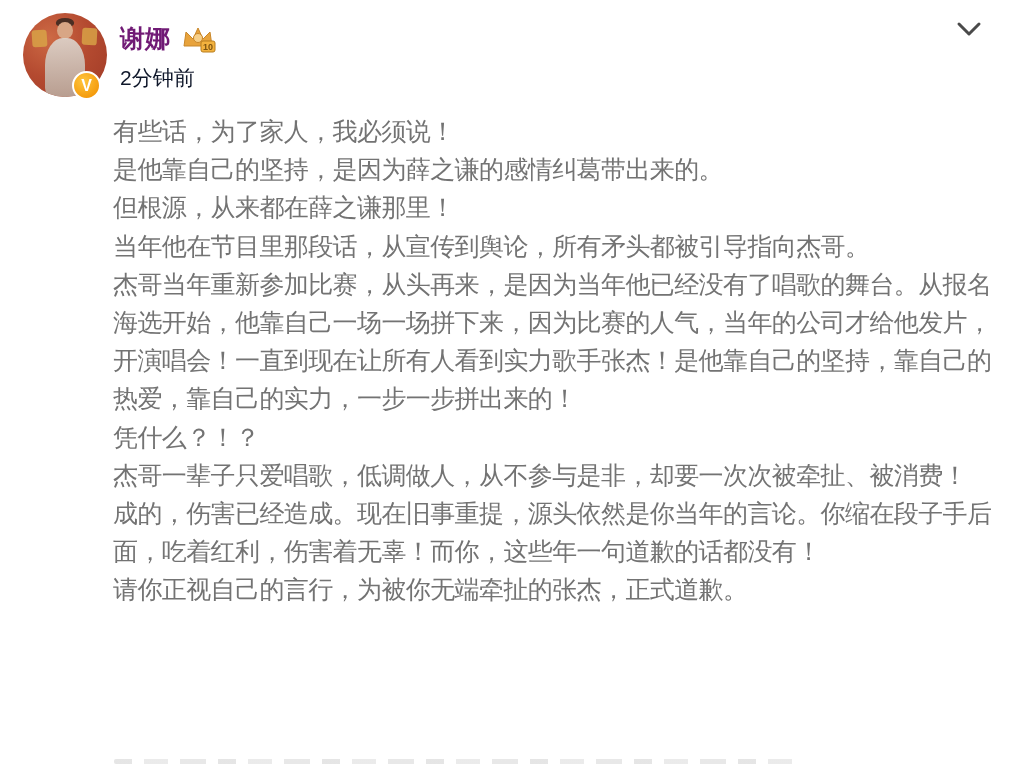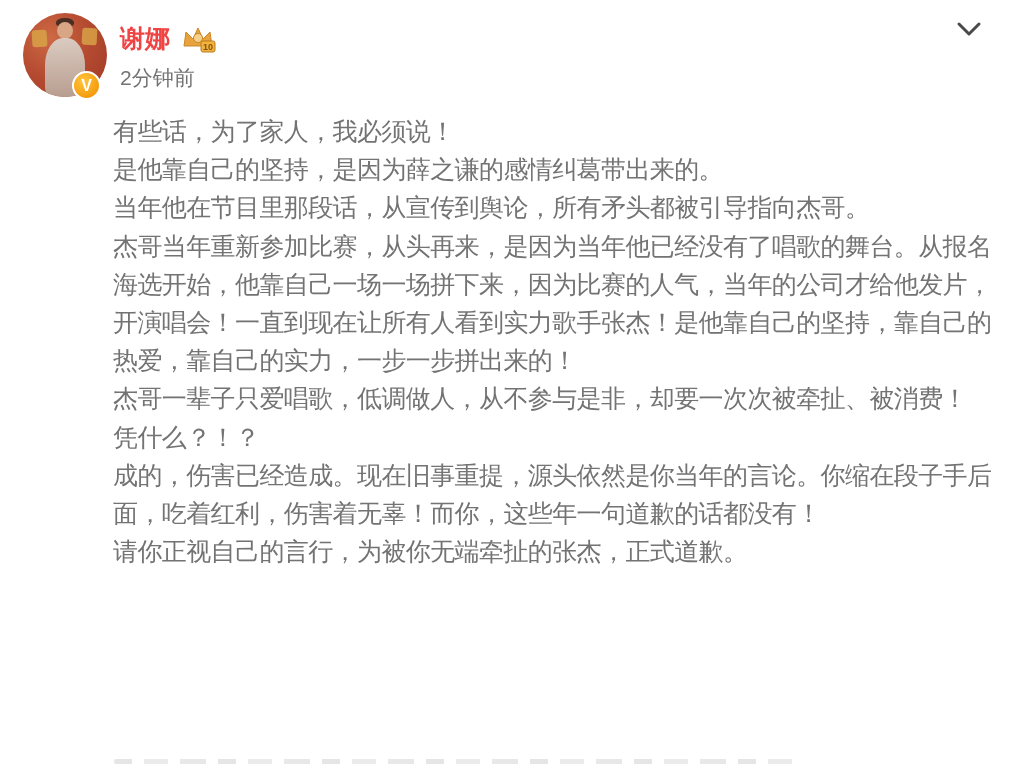--- a/index.html
+++ b/index.html
@@ -42,27 +42,27 @@
     position:absolute; left:72px; top:71px;
     width:29px; height:29px; border-radius:50%;
     background:radial-gradient(circle at 38% 32%, #ffc53d, #f49a0b 75%);
     border:2px solid #ffffff;
     color:#ffffff; font-weight:800; font-size:16px;
     display:flex; align-items:center; justify-content:center;
   }
 
   .username {
     position:absolute; left:120px; top:22px;
-    font-size:25px; font-weight:700; color:#ef4444;
+    font-size:25px; font-weight:700; color:#701a75;
     cursor:pointer;
   }
   .crown-badge { position:absolute; left:180px; top:26px; width:38px; height:28px; cursor:pointer; }
   .timestamp {
     position:absolute; left:120px; top:64px;
-    font-size:21px; color:#737373;
+    font-size:21px; color:#0f172a;
   }
   .chevron { position:absolute; left:950px; top:18px; width:38px; height:26px; cursor:pointer; }
 
   
   .post-body { position:absolute; left:113px; top:112px; width:885px; }
   .post-line {
     font-size:25px; letter-spacing:-0.6px;
     line-height:38.2px; height:38.2px;
     color:#737373; white-space:nowrap;
   }
@@ -102,25 +102,26 @@
 
 <div class="chevron">
   <svg width="38" height="26" viewBox="0 0 38 26">
     <path d="M9 6 L19 16 L29 6" fill="none" stroke="#4a4a4a" stroke-width="3" stroke-linecap="round" stroke-linejoin="round"></path>
   </svg>
 </div>
 
 <div class="post-body">
   <div class="post-line">有些话，为了家人，我必须说！</div>
   <div class="post-line">是他靠自己的坚持，是因为薛之谦的感情纠葛带出来的。</div>
+  <div class="post-line">但根源，从来都在薛之谦那里！</div>
   <div class="post-line">当年他在节目里那段话，从宣传到舆论，所有矛头都被引导指向杰哥。</div>
   <div class="post-line">杰哥当年重新参加比赛，从头再来，是因为当年他已经没有了唱歌的舞台。从报名</div>
   <div class="post-line">海选开始，他靠自己一场一场拼下来，因为比赛的人气，当年的公司才给他发片，</div>
   <div class="post-line">开演唱会！一直到现在让所有人看到实力歌手张杰！是他靠自己的坚持，靠自己的</div>
   <div class="post-line">热爱，靠自己的实力，一步一步拼出来的！</div>
+  <div class="post-line">凭什么？！？</div>
   <div class="post-line">杰哥一辈子只爱唱歌，低调做人，从不参与是非，却要一次次被牵扯、被消费！</div>
-  <div class="post-line">凭什么？！？</div>
   <div class="post-line">成的，伤害已经造成。现在旧事重提，源头依然是你当年的言论。你缩在段子手后</div>
   <div class="post-line">面，吃着红利，伤害着无辜！而你，这些年一句道歉的话都没有！</div>
   <div class="post-line">请你正视自己的言行，为被你无端牵扯的张杰，正式道歉。</div>
 </div>
 
 <div class="cutoff-line"></div>
 
 </body></html>

